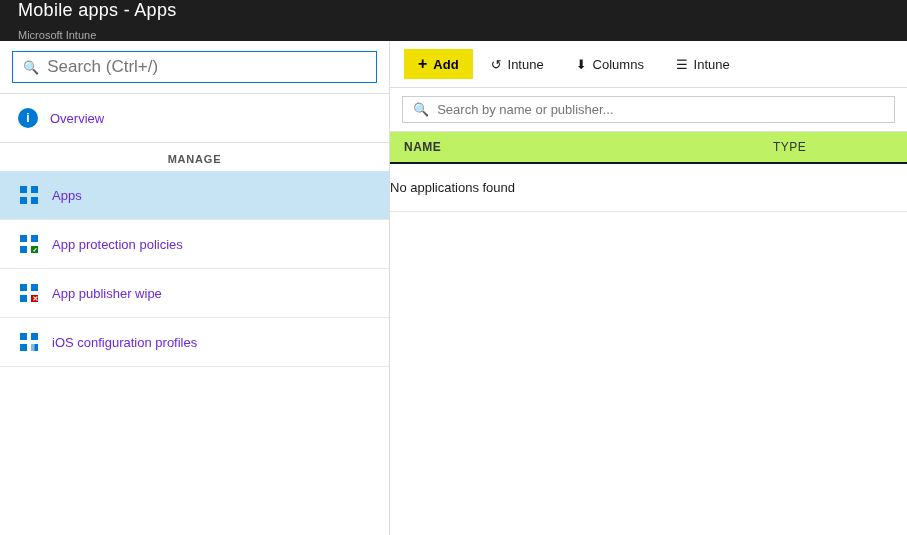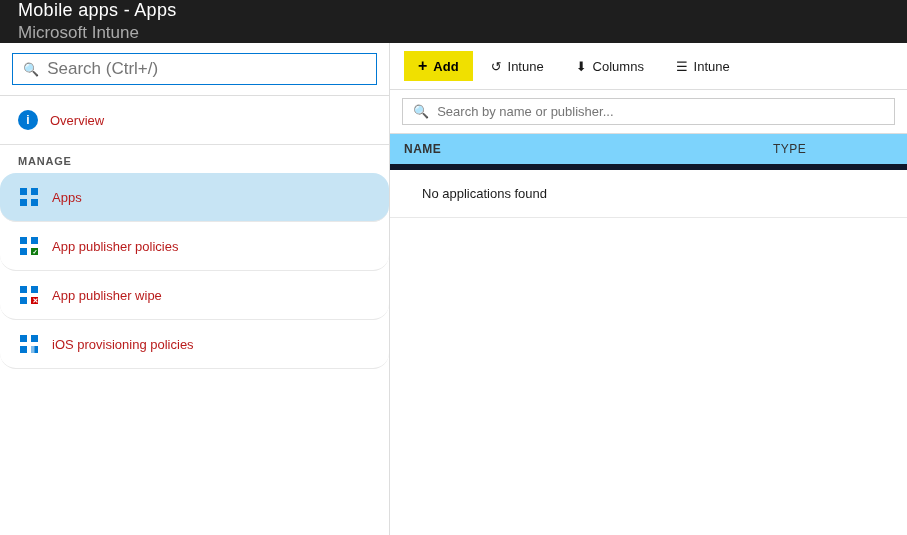--- a/index.html
+++ b/index.html
@@ -11,23 +11,23 @@
       color: #fff;
       padding: 0 18px;
       flex-shrink: 0;
     }
     .header-title {
       font-size: 18px;
       font-weight: 300;
       letter-spacing: 0.3px;
     }
     .header-subtitle {
-      font-size: 17px;
+      font-size: 11px;
       color: #aaa;
-      margin-top: 2px;
+      margin-top: 8px;
     }
 
     
     .main {
       display: flex;
       flex: 1;
       overflow: hidden;
     }
 
     
@@ -91,45 +91,45 @@
       margin-right: 12px;
       flex-shrink: 0;
     }
 
     .nav-section-label {
       font-size: 11px;
       font-weight: 600;
       color: #555;
       letter-spacing: 0.8px;
       padding: 10px 18px 6px;
+      text-align: center;
     }
 
     .nav-item {
       display: flex;
       align-items: center;
       padding: 13px 18px;
       border-bottom: 1px solid #e8e8e8;
       cursor: pointer;
-      border-radius: 16px;
     }
     .nav-item.active { background: #c7e4f4; }
 
     .nav-item-icon {
       width: 22px;
       height: 22px;
       margin-right: 12px;
       flex-shrink: 0;
       display: flex;
       align-items: center;
       justify-content: center;
     }
 
     .nav-item-label {
       font-size: 13px;
-      color: #b91c1c;
+      color: #6d28d9;
     }
 
     
     .content {
       flex: 1;
       display: flex;
       flex-direction: column;
       overflow: hidden;
     }
 
@@ -184,22 +184,22 @@
       outline: none;
       font-size: 13px;
       color: #888;
       width: 100%;
       background: transparent;
     }
 
     .table-header {
       display: flex;
       padding: 8px 14px;
-      border-bottom: 6px solid #0f172a;
-      background: #7dd3fc;
+      border-bottom: 2px solid #0f172a;
+      background: #bef264;
     }
 
     .col-name {
       flex: 1;
       font-size: 12px;
       font-weight: 700;
       color: #333;
       letter-spacing: 0.5px;
     }
 
@@ -210,21 +210,21 @@
       color: #333;
       letter-spacing: 0.5px;
     }
 
     .table-body {
       flex: 1;
       overflow-y: auto;
     }
 
     .no-data-row {
-      padding: 16px 32px;
+      padding: 16px 0;
       border-bottom: 1px solid #e8e8e8;
       font-size: 13px;
       color: #1a1a1a;
     }
   </style>
 </head>
 <body>
 
 <div class="header">
   <div class="header-title">Mobile apps - Apps</div>
@@ -266,21 +266,21 @@
       <div class="nav-item-icon">
         <svg width="20" height="20" viewBox="0 0 20 20">
           <rect x="1" y="1" width="7" height="7" fill="#0078d4"></rect>
           <rect x="12" y="1" width="7" height="7" fill="#0078d4"></rect>
           <rect x="1" y="12" width="7" height="7" fill="#0078d4"></rect>
           <rect x="12" y="12" width="7" height="7" fill="#107c10"></rect>
           <circle cx="15.5" cy="15.5" r="3.5" fill="#107c10"></circle>
           <text x="13.5" y="17.5" font-size="6" fill="#fff" font-weight="bold">✓</text>
         </svg>
       </div>
-      <span class="nav-item-label">App publisher policies</span>
+      <span class="nav-item-label">App protection policies</span>
     </div>
 
     <div class="nav-item">
       <div class="nav-item-icon">
         <svg width="20" height="20" viewBox="0 0 20 20">
           <rect x="1" y="1" width="7" height="7" fill="#0078d4"></rect>
           <rect x="12" y="1" width="7" height="7" fill="#0078d4"></rect>
           <rect x="1" y="12" width="7" height="7" fill="#0078d4"></rect>
           <rect x="12" y="12" width="7" height="7" fill="#c00"></rect>
           <text x="13.5" y="17.5" font-size="7" fill="#fff" font-weight="bold">✕</text>
@@ -292,21 +292,21 @@
     <div class="nav-item">
       <div class="nav-item-icon">
         <svg width="20" height="20" viewBox="0 0 20 20">
           <rect x="1" y="1" width="7" height="7" fill="#0078d4"></rect>
           <rect x="12" y="1" width="7" height="7" fill="#0078d4"></rect>
           <rect x="1" y="12" width="7" height="7" fill="#0078d4"></rect>
           <rect x="12" y="12" width="7" height="7" fill="#0078d4"></rect>
           <rect x="12" y="12" width="3.5" height="7" fill="#fff" opacity="0.5"></rect>
         </svg>
       </div>
-      <span class="nav-item-label">iOS provisioning policies</span>
+      <span class="nav-item-label">iOS configuration profiles</span>
     </div>
 
   </div>
 
   <div class="content">
 
     <div class="toolbar">
       <button class="btn-add">
         <span style="font-size:16px;font-weight:bold;">+</span>
         <span>Add</span>

